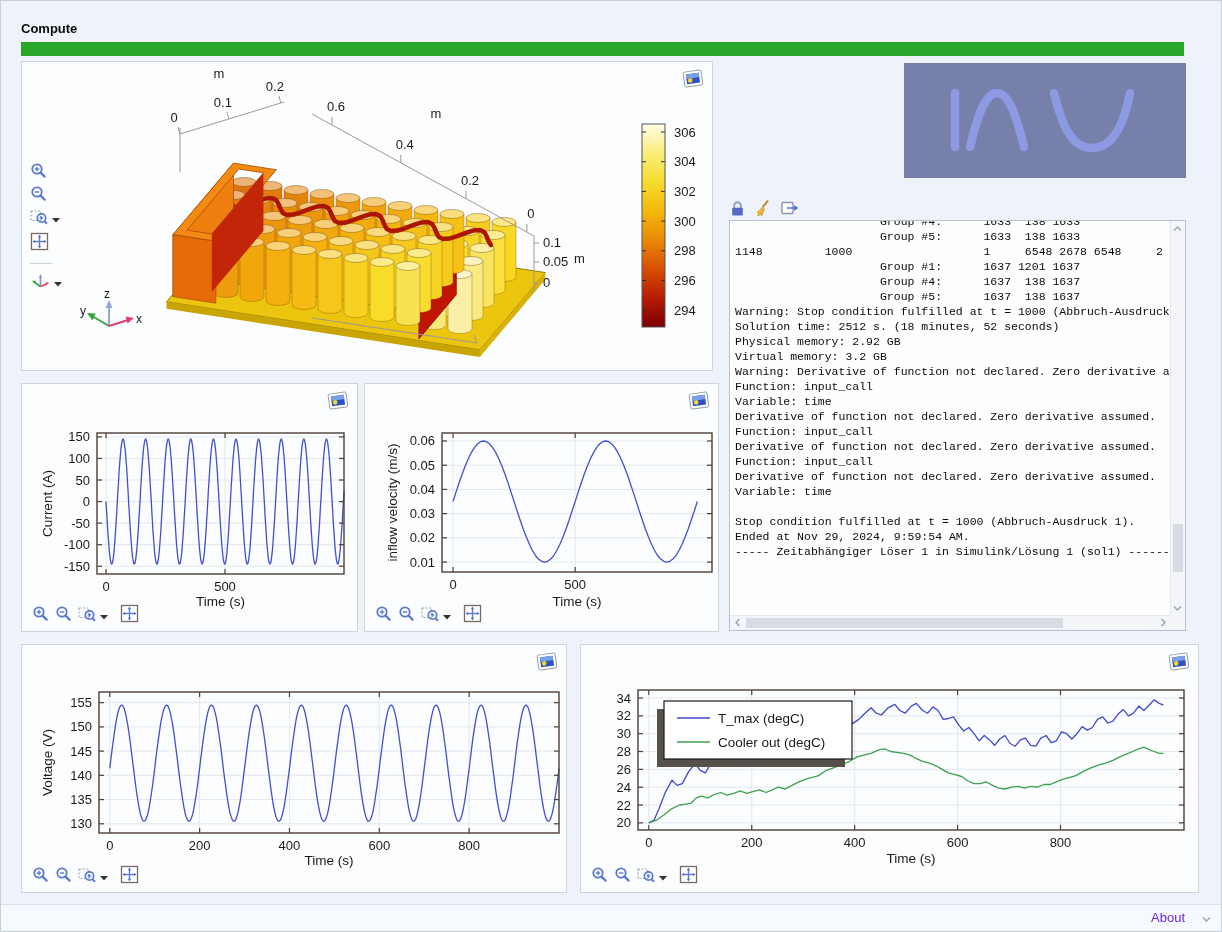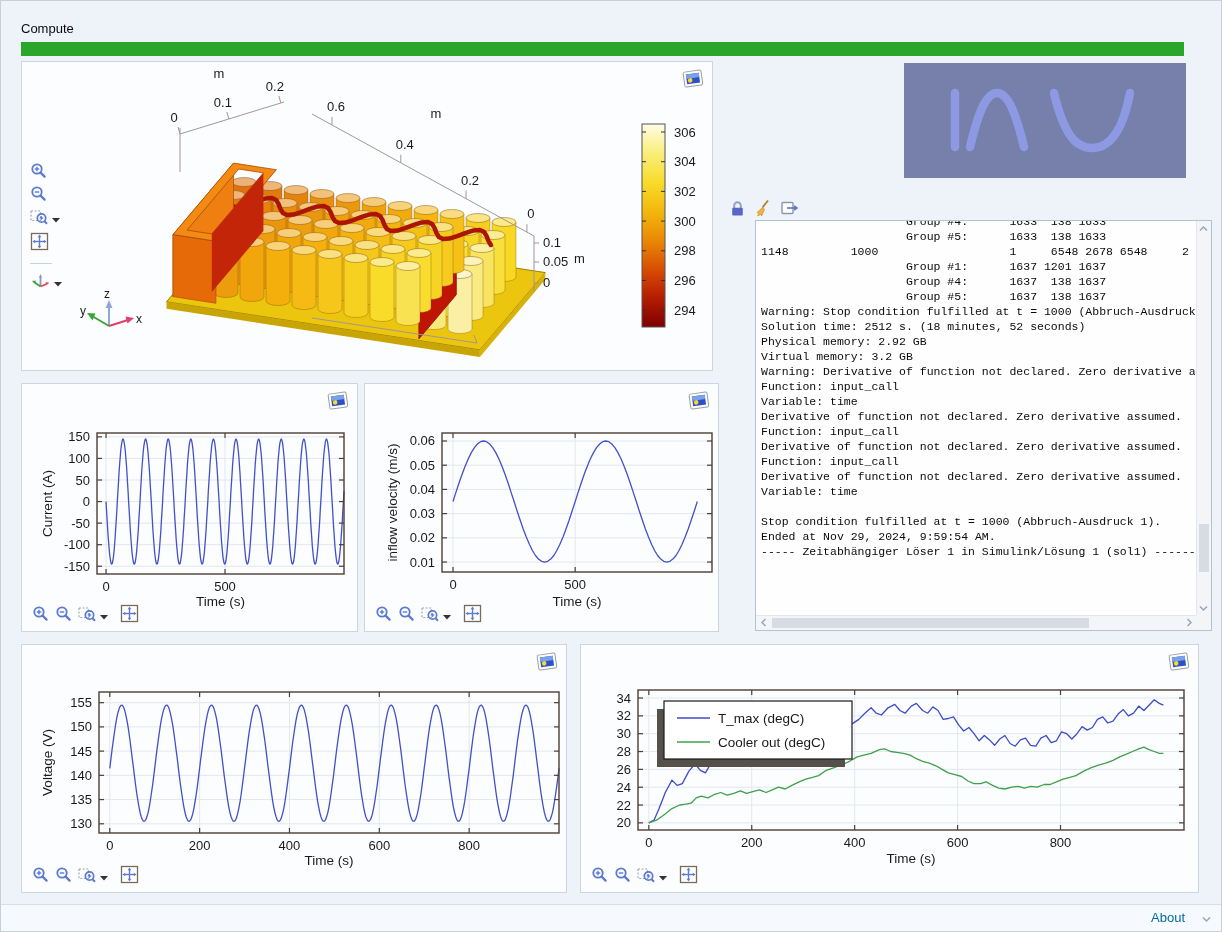--- a/index.html
+++ b/index.html
@@ -1,18 +1,18 @@
 <!DOCTYPE html>
 <html><head>
 <meta charset="utf-8">
 <style>
   html,body{margin:0;padding:0;background:#dfe6ee;}
   .app{position:relative;width:1222px;height:932px;background:#eef3fa;border:1px solid #c6cfda;
        font-family:"Liberation Sans",sans-serif;overflow:hidden;box-sizing:border-box;}
-  .compute-label{position:absolute;left:20px;top:20px;font-size:13px;color:#0a0a0a;}
+  .compute-label{position:absolute;left:20px;top:20px;font-size:13px;color:#0a0a0a;font-weight:bold;}
   .progress{position:absolute;left:20px;top:41px;height:14px;}
   .panel{position:absolute;background:#fbfdff;border:1px solid #ccd5e1;box-sizing:border-box;}
   .panel svg.chart{position:absolute;left:0;top:0;}
   .snap-btn{position:absolute;top:6px;right:6px;width:26px;height:22px;border:0;background:transparent;padding:0;cursor:pointer;}
   .plot-toolbar{position:absolute;left:10px;bottom:5px;display:flex;align-items:center;gap:6px;}
   .tool-btn{border:0;background:transparent;padding:0;margin:0;display:inline-flex;align-items:center;cursor:pointer;}
   .vtoolbar{position:absolute;left:8px;top:100px;display:flex;flex-direction:column;gap:3px;align-items:flex-start;}
   .vtoolbar .sep{width:22px;height:1px;background:#c9d2dd;margin:6px 0 4px 0;}
   .caret{display:inline-block;margin-left:3px;}
   .logo-box{position:absolute;}
@@ -22,21 +22,21 @@
            font-family:"Liberation Mono","DejaVu Sans Mono",monospace;font-size:11.5px;line-height:15px;color:#0a0a0a;}
   .log-pre > div{white-space:pre;}
   .log-pre > div:first-child{margin-top:-7px;}
   .vscroll{position:absolute;top:0;right:0;bottom:15px;width:15px;background:#f3f5f9;border-left:1px solid #e3e7ee;box-sizing:border-box;}
   .vscroll .thumb{position:absolute;left:2px;right:2px;top:77%;height:12%;background:#d7dbe3;}
   .hscroll{position:absolute;left:0;right:15px;bottom:0;height:15px;background:#f3f5f9;border-top:1px solid #e3e7ee;box-sizing:border-box;}
   .hscroll .thumb{position:absolute;top:2px;bottom:2px;left:16px;width:72%;background:#d7dbe3;}
   .sb-arrow{position:absolute;width:13px;height:13px;display:flex;align-items:center;justify-content:center;}
   .corner{position:absolute;right:0;bottom:0;width:15px;height:15px;background:#f3f5f9;}
   .footer{position:absolute;left:0;right:0;bottom:0;height:26px;background:#f6f9fd;border-top:1px solid #d9dfe9;}
-  .about-link{position:absolute;right:36px;top:5px;font-size:13px;color:#0369a1;cursor:pointer;}
+  .about-link{position:absolute;right:36px;top:5px;font-size:13px;color:#6d28d9;cursor:pointer;}
   .footer-chev{position:absolute;right:4px;top:5px;width:22px;height:16px;display:flex;align-items:center;justify-content:center;cursor:pointer;}
 </style>
 </head>
 <body>
 
 <div class="app">
 
   <div class="compute-label">Compute</div>
   <div class="progress" id="progress" style="width: 1163px; background: rgb(42, 166, 42);"></div>
 
@@ -322,21 +322,21 @@
       </button>
     <button class="tool-btn">
         <span><svg width="19" height="16">
             <rect x="1" y="2.5" width="11" height="11" rx="1" fill="#fff" stroke="#8a96aa" stroke-width="1.4"></rect>
             <line x1="6" y1="8" x2="14" y2="8" stroke="#5a74c8" stroke-width="1.6"></line>
             <path d="M13.2 5 L17.3 8 L13.2 11 Z" fill="#5a74c8"></path>
           </svg></span>
       </button>
   </div>
 
-  <div class="log-panel" style="left:728px;top:219px;width:457px;height:411px;margin-left:26px;">
+  <div class="log-panel" style="left:728px;top:219px;width:457px;height:411px;">
     <div class="log-pre" id="log-pre">
         <div>                     Group #4:      1633  138 1633</div>
         <div>                     Group #5:      1633  138 1633</div>
         <div>1148         1000                   1     6548 2678 6548     2    50</div>
         <div>                     Group #1:      1637 1201 1637</div>
         <div>                     Group #4:      1637  138 1637</div>
         <div>                     Group #5:      1637  138 1637</div>
         <div>Warning: Stop condition fulfilled at t = 1000 (Abbruch-Ausdruck 1).</div>
         <div>Solution time: 2512 s. (18 minutes, 52 seconds)</div>
         <div>Physical memory: 2.92 GB</div>

